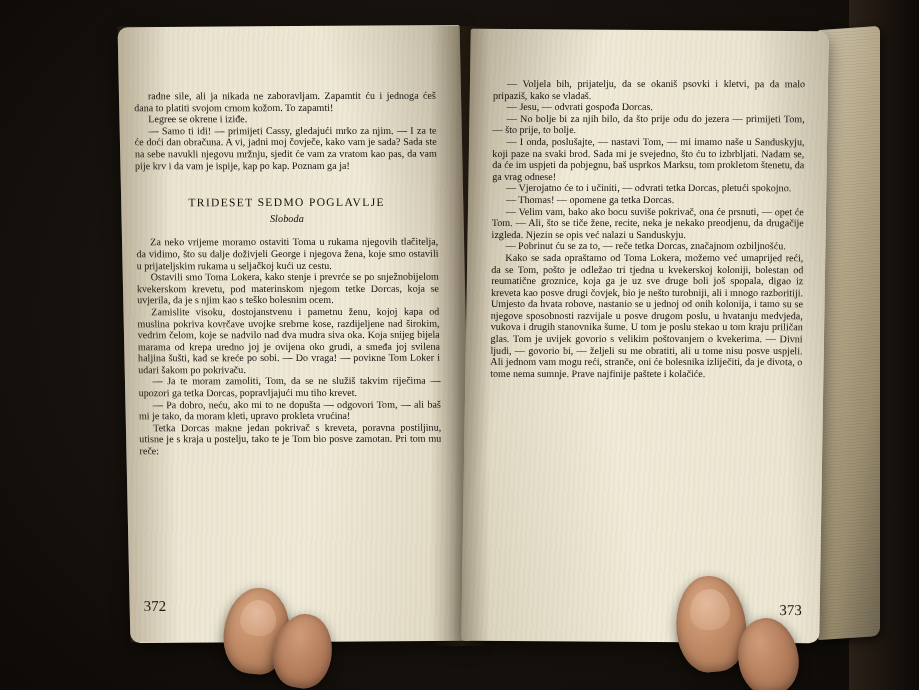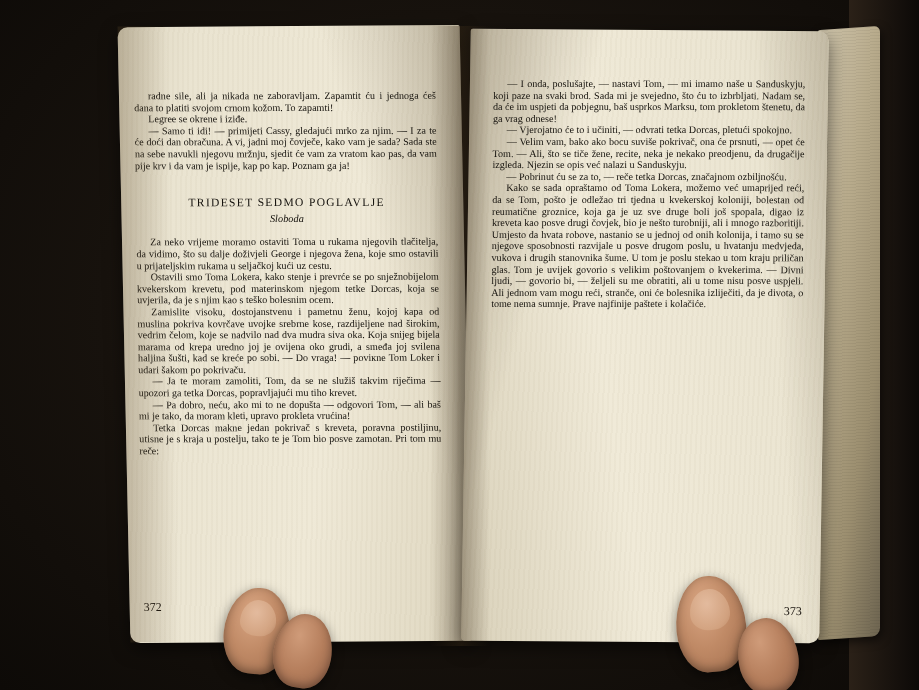--- a/index.html
+++ b/index.html
@@ -132,21 +132,21 @@
   }
   .chapter-sub {
     text-align: center;
     font-style: italic;
     font-size: 10.4px;
     margin: 0 0 12px 0;
   }
 
   .folio {
     position: absolute;
-    font-size: 12px;
+    font-size: 15px;
     color: #1a150f;
   }
   .folio-left { left: 14px; bottom: 28px; }
   .folio-right { right: 18px; bottom: 24px; }
 
   
   .paper-tex {
     position:absolute; inset:0;
     background:
       repeating-linear-gradient(92deg, rgba(120,100,60,.035) 0 2px, rgba(255,255,255,0) 2px 5px);
@@ -232,22 +232,26 @@
       </div>
 
       <div class="folio folio-left">372</div>
     </div>
 
     <div class="page page-right">
       <div class="paper-tex"></div>
       <div class="shade"></div>
 
       <div class="col col-right">
+        <p>— Voljela bih, prijatelju, da se okaniš psovki i kletvi, pa da malo pripaziš, kako se vladaš.</p>
+        <p>— Jesu, — odvrati gospođa Dorcas.</p>
+        <p>— No bolje bi za njih bilo, da što prije odu do jezera — primijeti Tom, — što prije, to bolje.</p>
         <p>— I onda, poslušajte, — nastavi Tom, — mi imamo naše u Sanduskyju, koji paze na svaki brod. Sada mi je svejedno, što ću to izbrbljati. Nadam se, da će im uspjeti da pobjegnu, baš usprkos Marksu, tom prokletom štenetu, da ga vrag odnese!</p>
         <p>— Vjerojatno će to i učiniti, — odvrati tetka Dorcas, ple­tući spokojno.</p>
+        <p>— Thomas! — opomene ga tetka Dorcas.</p>
         <p>— Velim vam, bako ako bocu suviše pokrivač, ona će prsnuti, — opet će Tom. — Ali, što se tiče žene, recite, neka je nekako preodjenu, da drugačije izgleda. Njezin se opis već nalazi u Sanduskyju.</p>
         <p>— Pobrinut ću se za to, — reče tetka Dorcas, značajnom ozbiljnošću.</p>
         <p>Kako se sada opraštamo od Toma Lokera, možemo već umaprijed reći, da se Tom, pošto je odležao tri tjedna u kve­kerskoj koloniji, bolestan od reumatične groznice, koja ga je uz sve druge boli još spopala, digao iz kreveta kao posve drugi čovjek, bio je nešto turobniji, ali i mnogo razboritiji. Umjesto da hvata robove, nastanio se u jednoj od onih kolo­nija, i tamo su se njegove sposobnosti razvijale u posve drugom poslu, u hvatanju medvjeda, vukova i drugih stanov­nika šume. U tom je poslu stekao u tom kraju priličan glas. Tom je uvijek govorio s velikim poštovanjem o kvekerima. — Divni ljudi, — govorio bi, — željeli su me obratiti, ali u tome nisu posve uspjeli. Ali jednom vam mogu reći, stranče, oni će bolesnika izliječiti, da je divota, o tome nema sumnje. Prave najfinije paštete i kolačiće.</p>
       </div>
 
       <div class="folio folio-right">373</div>
     </div>
 
     <div class="gutter"></div>
     <div class="page-curl-left"></div>

